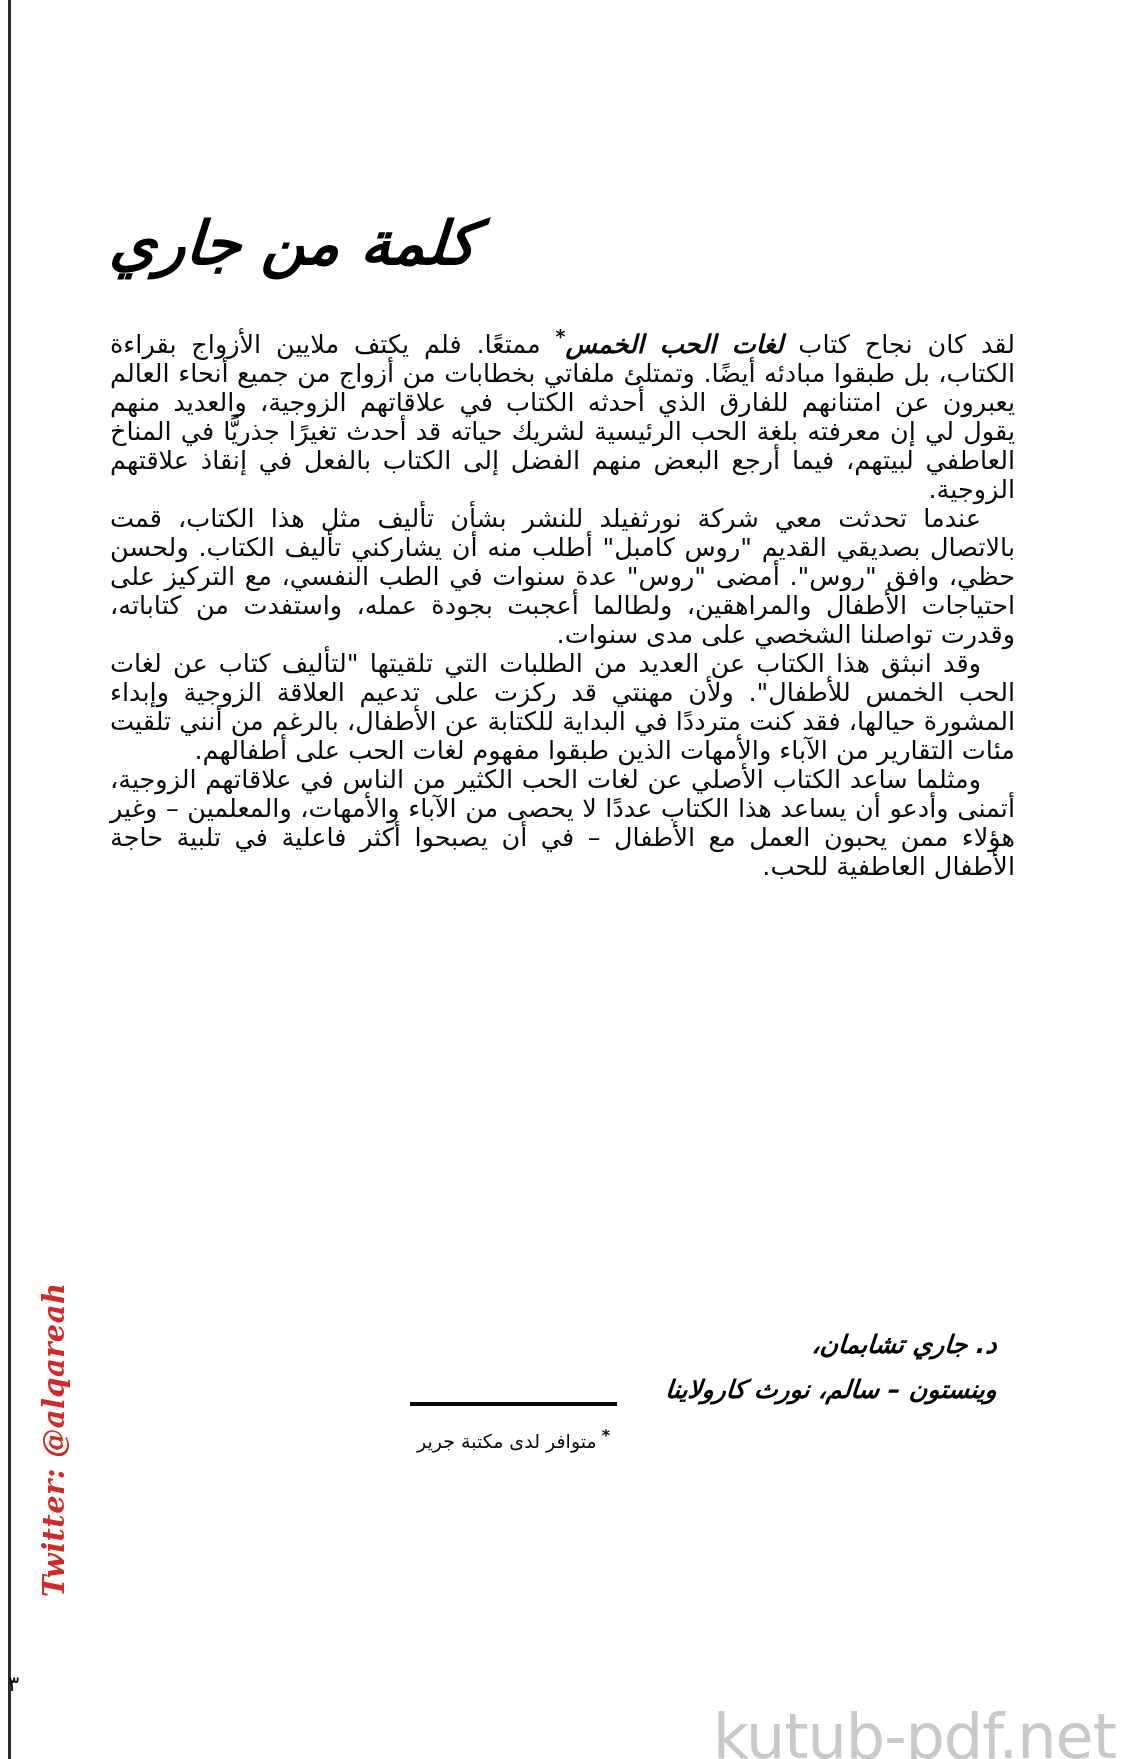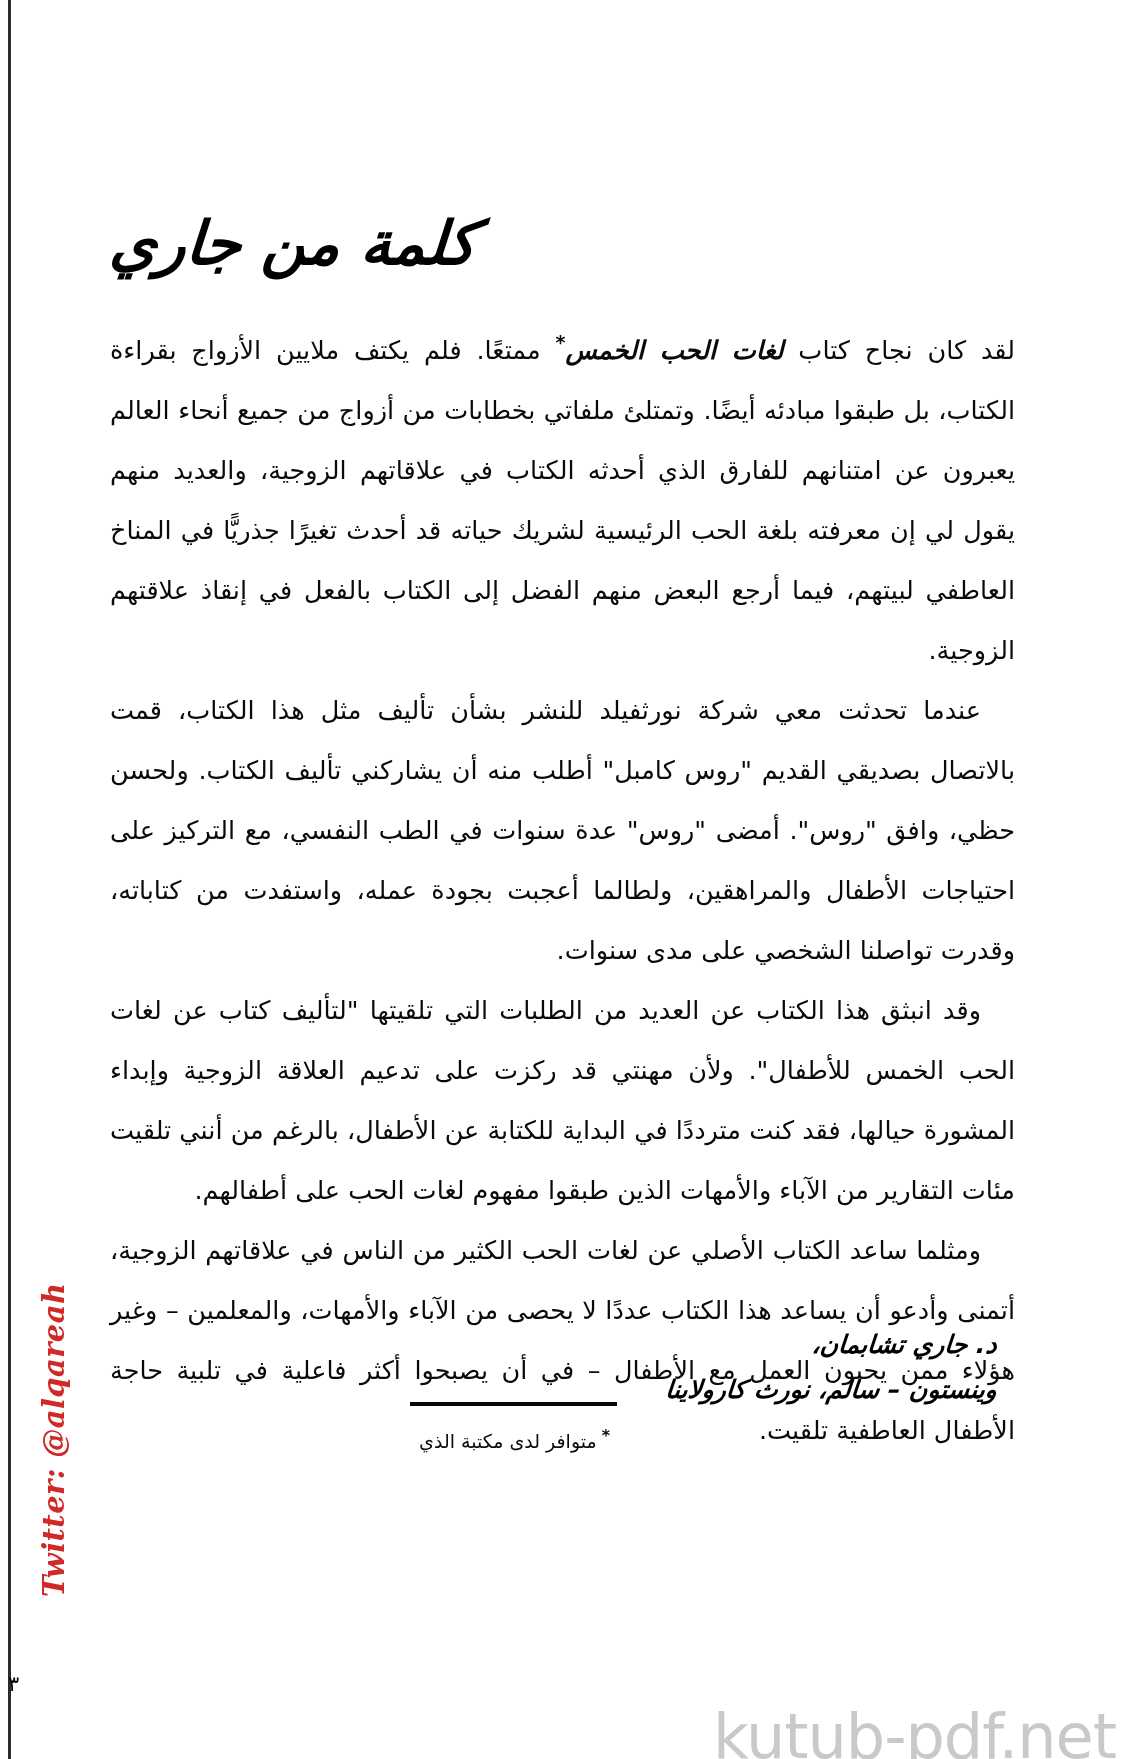--- a/index.html
+++ b/index.html
@@ -84,29 +84,29 @@
     direction: rtl;
   }
   .doc-title-inner {
     display: inline-block;
     transform: skewX(-4deg);
   }
 
   .body-text {
     position: absolute;
     right: 0;
-    top: 312px;
+    top: 322px;
     width: 905px;
     direction: rtl;
     text-align: justify;
     text-align-last: right;
     color: #0a0a0a;
     font-family: "DejaVu Sans", "Liberation Sans", sans-serif;
     font-size: 25.5px;
-    line-height: 60px;
+    line-height: 29px;
   }
 
   .body-text p {
     margin: 0 0 0 0;
     text-indent: 34px;
   }
   .body-text p.first {
     text-indent: 0;
   }
 
@@ -197,31 +197,31 @@
     <h1 class="doc-title"><span class="doc-title-inner">كلمة من جاري</span></h1>
 
     <div class="body-text">
 
       <p class="first"><span>لقد كان نجاح كتاب </span><span class="book-title-ital">لغات الحب الخمس</span><span class="fn-marker">*</span><span> ممتعًا. فلم يكتف ملايين الأزواج بقراءة الكتاب، بل طبقوا مبادئه أيضًا. وتمتلئ ملفاتي بخطابات من أزواج من جميع أنحاء العالم يعبرون عن امتنانهم للفارق الذي أحدثه الكتاب في علاقاتهم الزوجية، والعديد منهم يقول لي إن معرفته بلغة الحب الرئيسية لشريك حياته قد أحدث تغيرًا جذريًّا في المناخ العاطفي لبيتهم، فيما أرجع البعض منهم الفضل إلى الكتاب بالفعل في إنقاذ علاقتهم الزوجية.</span></p>
 
       <p>عندما تحدثت معي شركة نورثفيلد للنشر بشأن تأليف مثل هذا الكتاب، قمت بالاتصال بصديقي القديم "روس كامبل" أطلب منه أن يشاركني تأليف الكتاب. ولحسن حظي، وافق "روس". أمضى "روس" عدة سنوات في الطب النفسي، مع التركيز على احتياجات الأطفال والمراهقين، ولطالما أعجبت بجودة عمله، واستفدت من كتاباته، وقدرت تواصلنا الشخصي على مدى سنوات.</p>
 
       <p>وقد انبثق هذا الكتاب عن العديد من الطلبات التي تلقيتها "لتأليف كتاب عن لغات الحب الخمس للأطفال". ولأن مهنتي قد ركزت على تدعيم العلاقة الزوجية وإبداء المشورة حيالها، فقد كنت مترددًا في البداية للكتابة عن الأطفال، بالرغم من أنني تلقيت مئات التقارير من الآباء والأمهات الذين طبقوا مفهوم لغات الحب على أطفالهم.</p>
 
-      <p>ومثلما ساعد الكتاب الأصلي عن لغات الحب الكثير من الناس في علاقاتهم الزوجية، أتمنى وأدعو أن يساعد هذا الكتاب عددًا لا يحصى من الآباء والأمهات، والمعلمين – وغير هؤلاء ممن يحبون العمل مع الأطفال – في أن يصبحوا أكثر فاعلية في تلبية حاجة الأطفال العاطفية تلقيت.</p>
+      <p>ومثلما ساعد الكتاب الأصلي عن لغات الحب الكثير من الناس في علاقاتهم الزوجية، أتمنى وأدعو أن يساعد هذا الكتاب عددًا لا يحصى من الآباء والأمهات، والمعلمين – وغير هؤلاء ممن يحبون العمل مع الأطفال – في أن يصبحوا أكثر فاعلية في تلبية حاجة الأطفال العاطفية للحب.</p>
 
     </div>
 
     <div class="signature">
       <span class="sig-line">د. جاري تشابمان،</span>
       <span class="sig-line">وينستون – سالم، نورث كارولاينا</span>
     </div>
 
     <div class="footnote-block">
       <div class="footnote-rule"></div>
-      <div class="footnote-text"><span class="footnote-star">*</span><span>متوافر لدى مكتبة الذي</span></div>
+      <div class="footnote-text"><span class="footnote-star">*</span><span>متوافر لدى مكتبة جرير</span></div>
     </div>
 
   </div>
 
   <div class="page-number">٣</div>
 
 </div>
 
 </body></html>

